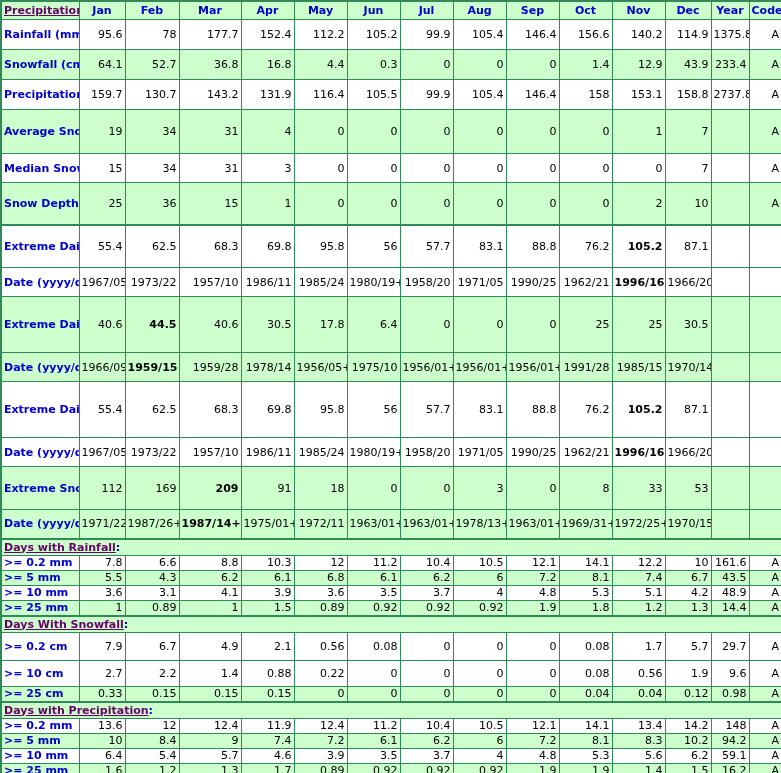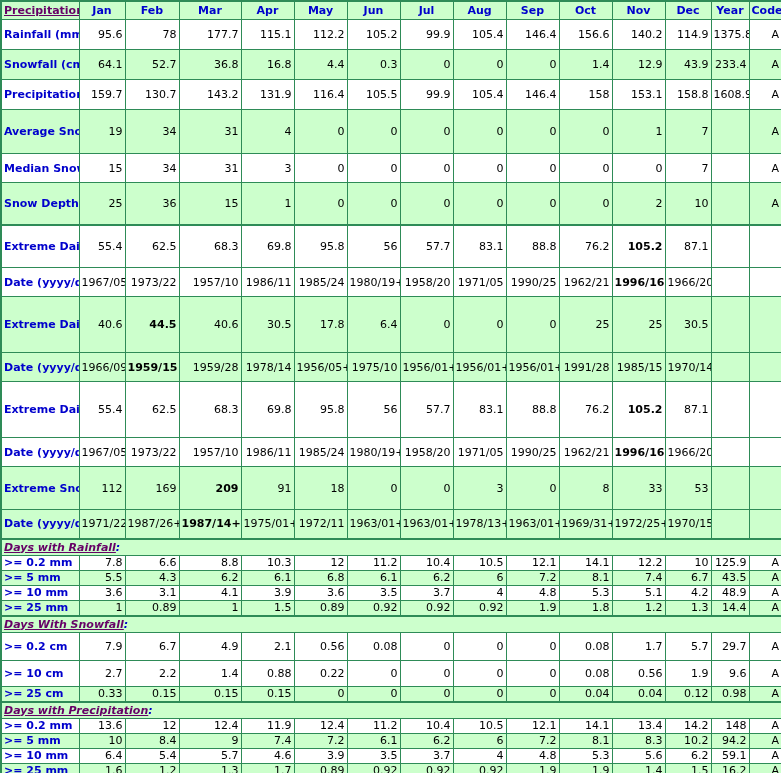--- a/index.html
+++ b/index.html
@@ -21,21 +21,21 @@
   th.month { color: #0000cc; font-weight: bold; text-align: center; background: #ccffcc; height: 17px; }
   th.corner { text-align: left; background: #ccffcc; }
   .section-link { color: #660066; font-weight: bold; text-decoration: underline; }
   .colon { color: #0000cc; font-weight: bold; }
   td.rowlabel { color: #0000cc; font-weight: bold; text-align: left; white-space: normal; }
   td.val { text-align: right; color: #000; }
   td.val.bold { font-weight: bold; }
   td.code { text-align: right; }
   tr.w td { background: #ffffff; }
   tr.g td { background: #ccffcc; }
-  tr.sec td { background: #ccffcc; height: 15px; font-style: italic; }
+  tr.sec td { background: #ccffcc; height: 15px; }
   tr.sep td { border-top: 2px solid #2e8b57; }
   tr.small td { height: 14px; line-height: 13px; }
 </style>
 </head>
 <body>
 
 <table class="clim">
   <colgroup>
     <col style="width:78px">
       <col style="width:46px">
@@ -73,21 +73,21 @@
       <th class="month">Year</th>
       <th class="month">Code</th>
     </tr>
   </thead>
   <tbody id="tbody">
       <tr class="w" style="height: 30px;">
         <td class="rowlabel">Rainfall (mm)</td>
         <td class="val">95.6</td>
         <td class="val">78</td>
         <td class="val">177.7</td>
-        <td class="val">115.1</td>
+        <td class="val">152.4</td>
         <td class="val">112.2</td>
         <td class="val">105.2</td>
         <td class="val">99.9</td>
         <td class="val">105.4</td>
         <td class="val">146.4</td>
         <td class="val">156.6</td>
         <td class="val">140.2</td>
         <td class="val">114.9</td>
         <td class="val">1375.8</td>
         <td class="val code">A</td>
@@ -116,21 +116,21 @@
         <td class="val">143.2</td>
         <td class="val">131.9</td>
         <td class="val">116.4</td>
         <td class="val">105.5</td>
         <td class="val">99.9</td>
         <td class="val">105.4</td>
         <td class="val">146.4</td>
         <td class="val">158</td>
         <td class="val">153.1</td>
         <td class="val">158.8</td>
-        <td class="val">1608.9</td>
+        <td class="val">2737.8</td>
         <td class="val code">A</td>
       </tr>
       <tr class="g" style="height: 44px;">
         <td class="rowlabel">Average Snow Depth (cm)</td>
         <td class="val">19</td>
         <td class="val">34</td>
         <td class="val">31</td>
         <td class="val">4</td>
         <td class="val">0</td>
         <td class="val">0</td>
@@ -323,21 +323,21 @@
         <td class="val">8.8</td>
         <td class="val">10.3</td>
         <td class="val">12</td>
         <td class="val">11.2</td>
         <td class="val">10.4</td>
         <td class="val">10.5</td>
         <td class="val">12.1</td>
         <td class="val">14.1</td>
         <td class="val">12.2</td>
         <td class="val">10</td>
-        <td class="val">125.9</td>
+        <td class="val">161.6</td>
         <td class="val code">A</td>
       </tr>
       <tr class="g small" style="height: 15px;">
         <td class="rowlabel">&gt;= 5 mm</td>
         <td class="val">5.5</td>
         <td class="val">4.3</td>
         <td class="val">6.2</td>
         <td class="val">6.1</td>
         <td class="val">6.8</td>
         <td class="val">6.1</td>

